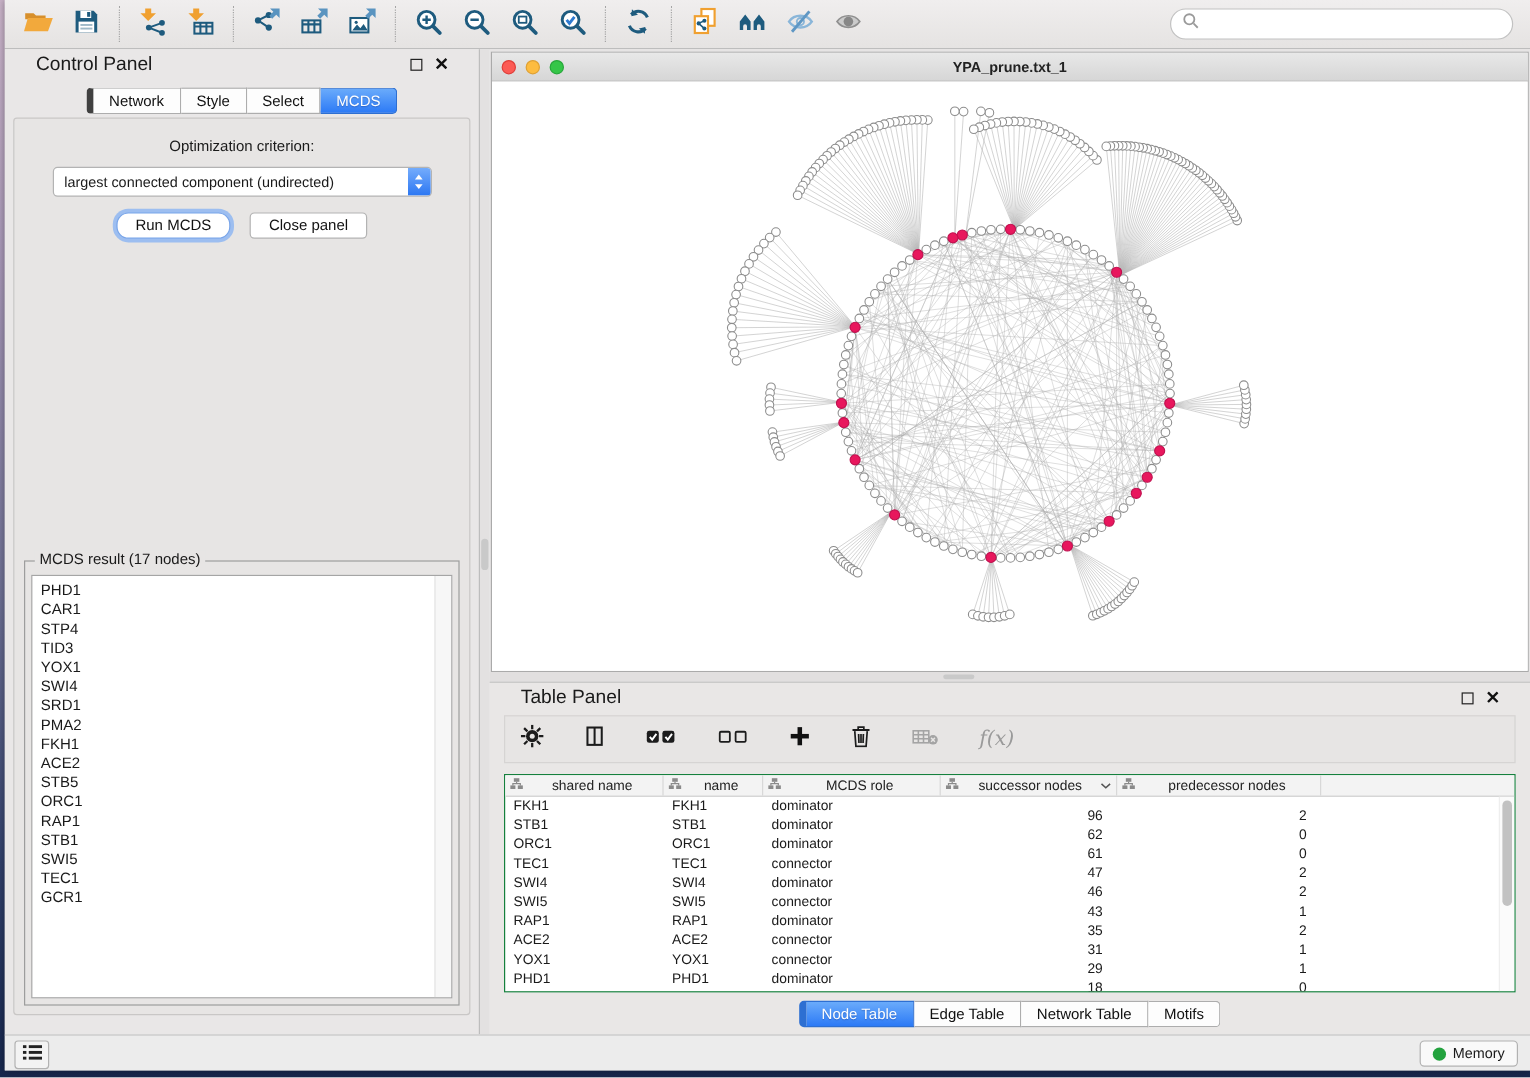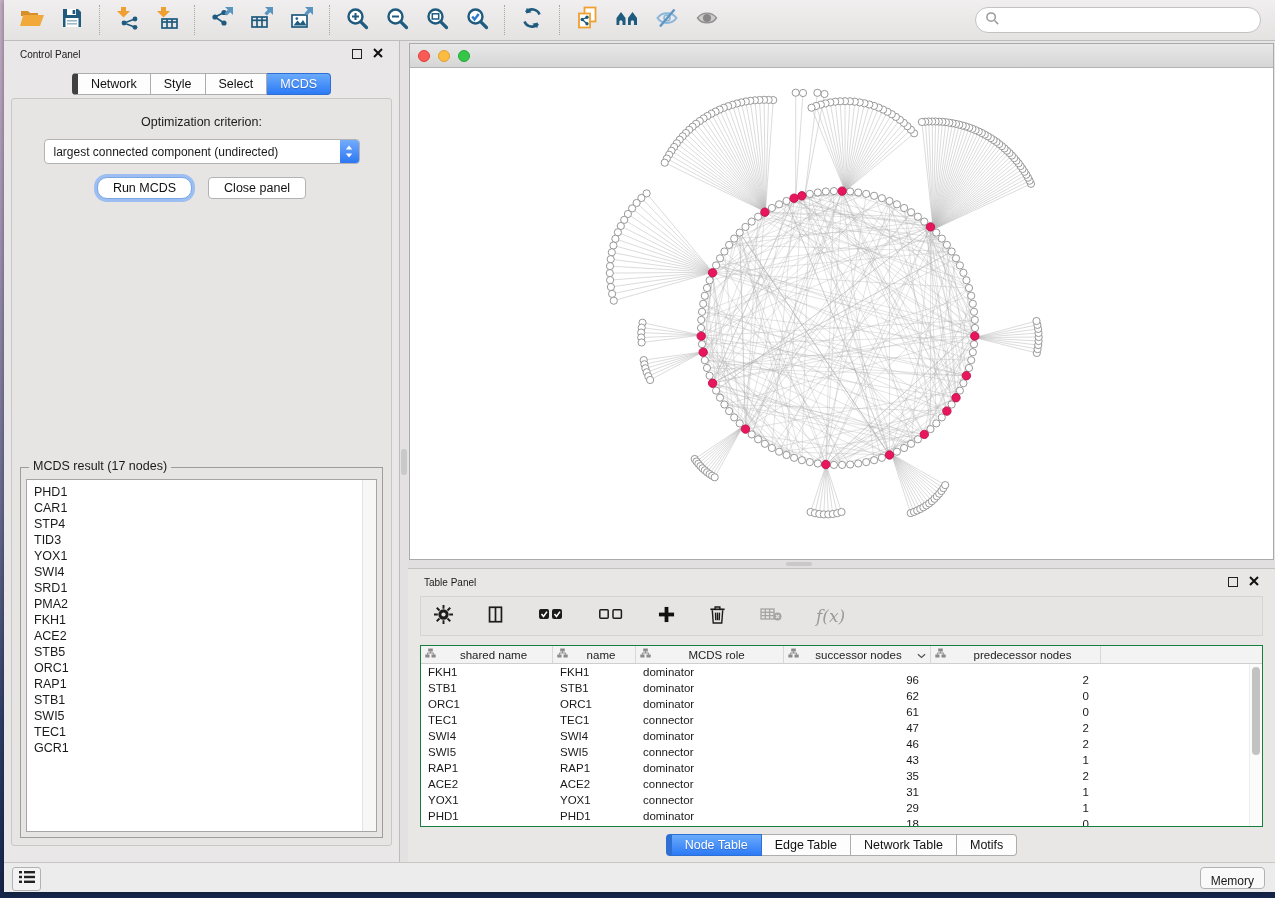--- a/index.html
+++ b/index.html
@@ -12,21 +12,21 @@
   .toolbar{position:absolute;left:0;top:0;width:100%;height:41px;box-sizing:border-box;
            background:linear-gradient(#f0eeee,#e5e3e2);border-bottom:1px solid #bdbdbd;
            display:flex;align-items:center;padding-left:8px;}
   .tb-btn{width:40px;height:36px;display:flex;align-items:center;justify-content:center;cursor:default;}
   .tb-sep{width:0;height:30px;border-left:1px dotted #a5a5a5;margin:0 7px;}
   .search-wrap{position:absolute;right:14px;top:7px;width:286px;height:26px;box-sizing:border-box;
                border:1px solid #c2c2c2;border-radius:13px;background:#fff;display:flex;align-items:center;padding:0 9px;gap:5px;}
   .search-input{border:none;outline:none;flex:1;font-size:12px;background:transparent;font-family:inherit;}
 
   
-  .panel-titlebar{height:26px;display:flex;align-items:center;padding:0 16px;font-size:10px;}
+  .panel-titlebar{height:26px;display:flex;align-items:center;padding:0 26px;font-size:16px;}
   .panel-controls{margin-left:auto;display:flex;gap:11px;align-items:center;}
   .float-icon{width:8px;height:8px;border:1.5px solid #222;}
   .seg-row{display:flex;justify-content:center;}
   .seg{background:#fdfdfd;border:1px solid #adadad;border-left:none;padding:3px 13px;font-size:12.5px;color:#111;white-space:nowrap;}
   .seg:first-child{border-left:6px solid #404040;border-radius:4px 0 0 4px;}
   .seg:last-child{border-radius:0 4px 4px 0;}
   .seg.active{background:linear-gradient(#6aabfb,#2c7af6);color:#fff;border-color:#2d6fd2;text-shadow:0 1px 1px rgba(0,0,60,.25);}
 
   
   .control-panel{position:absolute;left:0;top:41px;width:396px;height:821px;background:#e9e7e7;border-right:1px solid #bdbdbd;box-sizing:border-box;}
@@ -73,21 +73,21 @@
   .td{box-sizing:border-box;font-size:11.5px;white-space:nowrap;overflow:hidden;}
   .td.left{text-align:left;padding-left:7px;}
   .td.right{text-align:right;padding-right:12px;margin-top:16px;}
   .tp-scroll{position:absolute;right:0;top:18px;bottom:0;width:12px;background:#fbfbfb;border-left:1px solid #eee;}
   .tp-thumb{position:absolute;left:2px;top:3px;width:8px;height:88px;background:#c2c2c2;border-radius:4px;}
   .tp-tabs{position:absolute;left:0;right:0;top:265px;}
 
   
   .status-bar{position:absolute;left:0;bottom:0;width:100%;height:30px;background:#ececec;border-top:1px solid #c6c6c6;box-sizing:border-box;}
   .list-btn{position:absolute;left:8px;top:4px;width:27px;height:22px;border:1px solid #b2b2b2;border-radius:3px;background:#f3f3f3;display:flex;align-items:center;justify-content:center;}
-  .memory-btn{position:absolute;right:10px;top:4px;height:22px;border:1px solid #b2b2b2;border-radius:4px;background:#f9f9f9;display:flex;align-items:center;gap:6px;padding:0 10px;font-size:12px;box-sizing:border-box;flex-direction:column;}
+  .memory-btn{position:absolute;right:10px;top:4px;height:22px;border:1px solid #b2b2b2;border-radius:4px;background:#f9f9f9;display:flex;align-items:center;gap:6px;padding:0 10px;font-size:12px;box-sizing:border-box;}
   .memory-dot{width:11px;height:11px;border-radius:50%;}
   .xicon{stroke:#111;stroke-width:2;}
 </style>
 </head>
 <body>
 
 <div class="stage">
 <div class="app">
 
   <div class="toolbar">
@@ -308,20 +308,21 @@
 
   <div class="right-region">
 
     <div class="network-frame">
       <div class="network-titlebar">
         <span class="traffic">
           <span class="light" style="background:#fc5b55;border:1px solid #df3e39"></span>
           <span class="light" style="background:#fdbc40;border:1px solid #dfa134"></span>
           <span class="light" style="background:#35c648;border:1px solid #27a73a"></span>
         </span>
+        <span class="net-title">YPA_prune.txt_1</span>
       </div>
       <div class="network-canvas" id="network-canvas"><svg width="863" height="492" viewBox="0 0 863 492">
               <line x1="546.0" y1="329.7" x2="294.8" y2="292.2" stroke="#acacac" stroke-width="0.65" opacity="0.5"></line>
               <line x1="302.6" y1="315.2" x2="501.1" y2="375.8" stroke="#acacac" stroke-width="0.65" opacity="0.5"></line>
               <line x1="479.5" y1="387.0" x2="369.1" y2="383.7" stroke="#acacac" stroke-width="0.65" opacity="0.5"></line>
               <line x1="415.8" y1="396.5" x2="306.1" y2="322.6" stroke="#acacac" stroke-width="0.65" opacity="0.5"></line>
               <line x1="546.0" y1="329.7" x2="471.9" y2="389.8" stroke="#acacac" stroke-width="0.65" opacity="0.5"></line>
               <line x1="376.5" y1="133.0" x2="329.7" y2="355.4" stroke="#acacac" stroke-width="0.65" opacity="0.5"></line>
               <line x1="520.5" y1="158.9" x2="415.8" y2="396.5" stroke="#acacac" stroke-width="0.65" opacity="0.5"></line>
               <line x1="391.9" y1="127.8" x2="514.3" y2="153.6" stroke="#acacac" stroke-width="0.65" opacity="0.5"></line>

